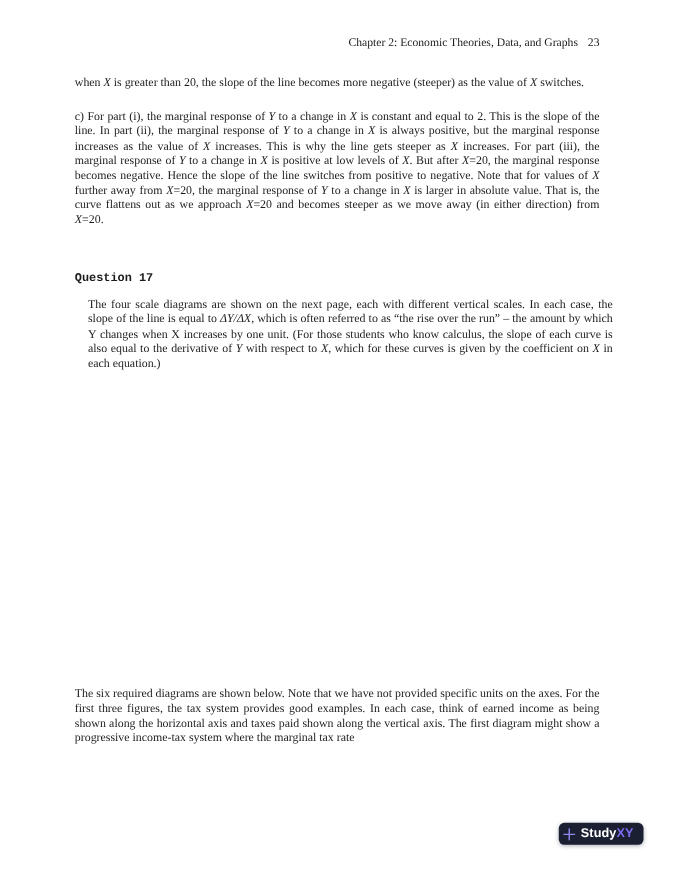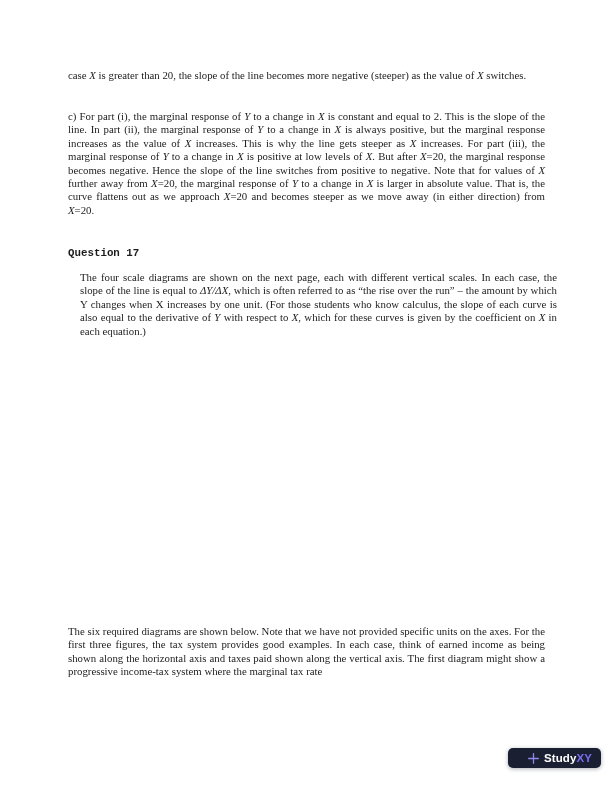--- a/index.html
+++ b/index.html
@@ -43,35 +43,35 @@
     font-style: italic;
   }
   .q-heading {
     font-size: 10.8px;
     font-weight: bold;
     line-height: 13.4px;
     margin: 0;
     font-family: Liberation Mono, monospace;
   }
   #para-intro   { top: 69px; }
-  #para-c       { top: 110px; font-family: Liberation Serif, serif; }
+  #para-c       { top: 100px; font-family: Liberation Serif, serif; }
   #q17-heading  { top: 247px; }
   #q17-para     { top: 271px; margin-left: 12px; }
   #q18-heading  { top: 631px; }
   #q18-para     { top: 625px; }
 
   .brand-badge {
     position: absolute;
     left: 508px;
     top: 748px;
     height: 20px;
     display: flex;
     align-items: center;
     gap: 4px;
-    padding: 0 9px 0 19px;
+    padding: 0 9px 0 3px;
     border-radius: 5px;
     box-shadow: 0 1px 4px rgba(20, 24, 45, 0.35);
     font-family: "Liberation Sans", sans-serif;
   }
   .brand-badge .plus-icon {
     display: flex;
     align-items: center;
   }
   .brand-badge .brand-text {
     font-size: 11.5px;
@@ -79,22 +79,25 @@
     letter-spacing: 0.1px;
     line-height: 20px;
     white-space: nowrap;
   }
 </style>
 </head>
 <body>
 
 <div class="page">
 
+  <div class="running-header">
+    <span>Chapter 2: Economic Theories, Data, and Graphs</span><span class="page-num">23</span>
+  </div>
 
-  <p class="para block" id="para-intro"><span>case </span><i>X</i><span> is greater than 20, the slope of the line becomes more negative (steeper) as the value of </span><i>X</i><span> switches.</span></p>
+  <p class="para block" id="para-intro"><span>when </span><i>X</i><span> is greater than 20, the slope of the line becomes more negative (steeper) as the value of </span><i>X</i><span> switches.</span></p>
 
   <p class="para block" id="para-c"><span>c) For part (i), the marginal response of </span><i>Y</i><span> to a change in </span><i>X</i><span> is constant and equal to 2. This is the slope of the line. In part (ii), the marginal response of </span><i>Y</i><span> to a change in </span><i>X</i><span> is always positive, but the marginal response increases as the value of </span><i>X</i><span> increases. This is why the line gets steeper as </span><i>X</i><span> increases. For part (iii), the marginal response of </span><i>Y</i><span> to a change in </span><i>X</i><span> is positive at low levels of </span><i>X</i><span>. But after </span><i>X</i><span>=20, the marginal response becomes negative. Hence the slope of the line switches from positive to negative. Note that for values of </span><i>X</i><span> further away from </span><i>X</i><span>=20, the marginal response of </span><i>Y</i><span> to a change in </span><i>X</i><span> is larger in absolute value. That is, the curve flattens out as we approach </span><i>X</i><span>=20 and becomes steeper as we move away (in either direction) from </span><i>X</i><span>=20.</span></p>
 
   <h2 class="q-heading block" id="q17-heading">Question 17</h2>
 
   <p class="para block" id="q17-para"><span>The four scale diagrams are shown on the next page, each with different vertical scales. In each case, the slope of the line is equal to </span><i>ΔY/ΔX</i><span>, which is often referred to as “the rise over the run” – the amount by which Y changes when X increases by one unit. (For those students who know calculus, the slope of each curve is also equal to the derivative of </span><i>Y</i><span> with respect to </span><i>X</i><span>, which for these curves is given by the coefficient on </span><i>X</i><span> in each equation.)</span></p>
 
 
   <p class="para block" id="q18-para"><span>The six required diagrams are shown below. Note that we have not provided specific units on the axes. For the first three figures, the tax system provides good examples. In each case, think of earned income as being shown along the horizontal axis and taxes paid shown along the vertical axis. The first diagram might show a progressive income-tax system where the marginal tax rate</span></p>
 

